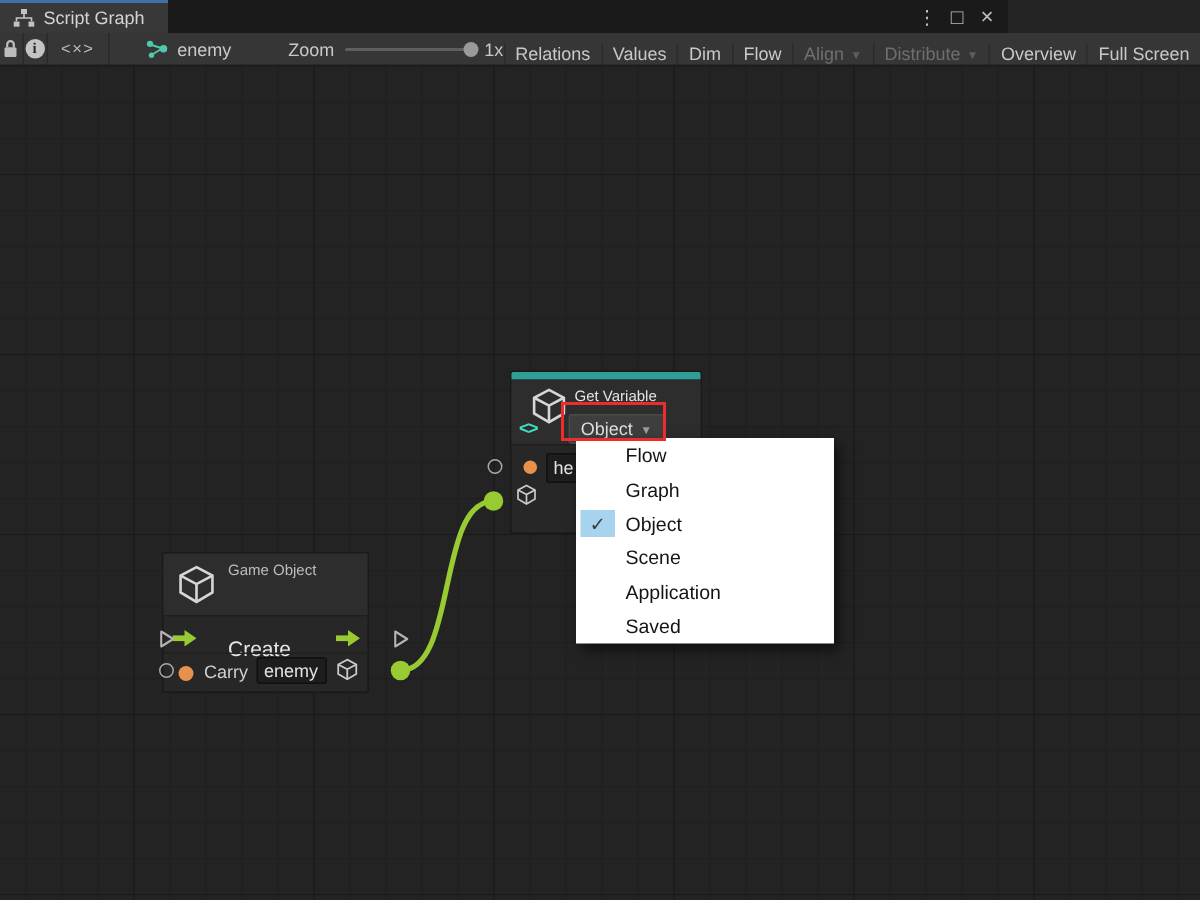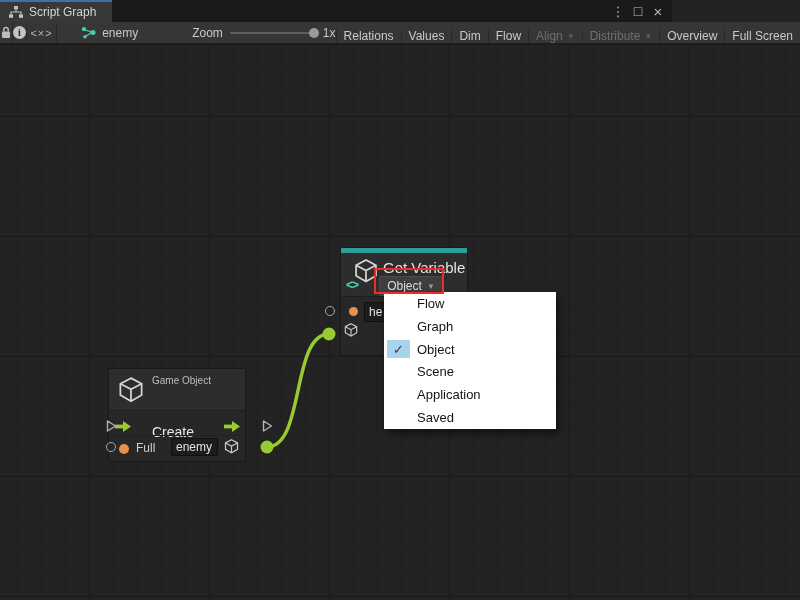--- a/index.html
+++ b/index.html
@@ -14,21 +14,21 @@
   .win-btn.max { font-size:14px; }
   .win-btn.close { font-size:15px; }
 
   
   .toolbar { position:absolute; left:0; top:22px; width:800px; height:22px; background:#363636; border-bottom:1px solid #1c1c1c; display:flex; align-items:stretch; font-size:12px; color:#c9c9c9; }
   .tool-btn { display:flex; align-items:center; justify-content:center; border-right:1px solid #2a2a2a; }
   .tbtn-lock { width:25px; }
   .tbtn-info { width:26px; }
   .tbtn-code { width:68px; color:#b9b9b9; font-size:11px; letter-spacing:1px; }
   .breadcrumb { display:flex; align-items:center; gap:6px; padding:0 10px; margin-left:14px; }
-  .zoom-group { display:flex; align-items:center; gap:7px; margin-left:44px; }
+  .zoom-group { display:flex; align-items:center; gap:7px; margin-left:28px; }
   .zoom-track { position:relative; width:86px; height:2px; background:#5f5f5f; border-radius:1px; }
   .zoom-handle { position:absolute; right:-3px; top:-4px; width:10px; height:10px; border-radius:50%; background:#9a9a9a; }
   .right-buttons { margin-left:auto; display:flex; align-items:flex-end; }
   .bar-btn { display:flex; align-items:center; padding:0 7px; border-left:1px solid #2a2a2a; white-space:nowrap; }
   .bar-btn .caret { font-size:8px; margin-left:4px; color:#8a8a8a; }
   .bar-btn.disabled { color:#6f6f6f; }
   .bar-btn.disabled .caret { color:#5d5d5d; }
 
   
   .canvas { position:absolute; left:0; top:44px; width:800px; height:556px;
@@ -44,21 +44,21 @@
   .wire-layer { position:absolute; left:0; top:0; width:800px; height:556px; z-index:1; pointer-events:none; }
 
   .node { position:absolute; background:#272727; border:1px solid #191919; border-radius:2px; z-index:2; }
 
   
   .gv-node { left:340px; top:203px; width:128px; height:109px; }
   .gv-accent { height:5px; width:100%; border-radius:1px 1px 0 0; }
   .gv-header { position:relative; height:44px; background:#2d2d2d; border-bottom:1px solid #1e1e1e; }
   .gv-icon { position:absolute; left:5px; top:4px; width:34px; height:34px; }
   .gv-icon .brackets { position:absolute; left:0px; bottom:-1px; color:#3fe0c5; font-size:12px; font-weight:bold; letter-spacing:-1px; }
-  .gv-title { position:absolute; left:42px; top:6px; font-size:15px; color:#e4e4e4; white-space:nowrap; }
+  .gv-title { position:absolute; left:42px; top:6px; font-size:10px; color:#e4e4e4; white-space:nowrap; }
   .gv-dropdown { position:absolute; left:38px; top:23px; width:64px; height:20px; background:#3e3e3e; border:1px solid #4a4a4a; border-radius:2px; display:flex; align-items:center; justify-content:center; gap:5px; color:#dedede; font-size:12px; }
   .gv-dropdown .caret { font-size:8px; color:#9b9b9b; } 
   .red-box { position:absolute; left:374px; top:224px; width:70px; height:26px; border:2px solid #ee2c2c; z-index:12; pointer-events:none; }
   .gv-string-dot { position:absolute; left:8px; top:59px; width:9px; height:9px; border-radius:50%; background:#e8914c; }
   .gv-input { position:absolute; left:23px; top:54px; width:46px; height:20px; background:#1d1d1d; border:1px solid #101010; border-radius:2px; color:#e3e3e3; font-size:12px; padding:0 4px; font-family:"Liberation Sans", sans-serif; }
   .gv-cube { position:absolute; left:2px; top:74px; width:17px; height:17px; }
 
   
   .cr-node { left:108px; top:324px; width:138px; height:94px; }
   .cr-header { position:relative; height:42px; background:#2d2d2d; border-bottom:1px solid #1e1e1e; }
@@ -228,21 +228,21 @@
         </span>
         <span class="arrow-out">
           <svg width="16" height="11" viewBox="0 0 16 11">
               <rect x="0" y="3.6" width="9" height="3.8" fill="#98cb32"></rect>
               <path d="M8 0 L16 5.5 L8 11 Z" fill="#98cb32"></path>
             </svg>
         </span>
       </div>
       <div class="cr-name-row">
         <span class="cr-string-dot"></span>
-        <span class="cr-name-label">Full</span>
+        <span class="cr-name-label">Carry</span>
         <input class="cr-input" value="enemy" style="">
         <span class="cr-cube">
           <svg width="17" height="17" viewBox="0 0 24 24">
             <path d="M12 2.5 L20.5 7 V16 L12 21 L3.5 16 V7 Z" fill="none" stroke="#c9c9c9" stroke-width="1.7"></path>
             <path d="M3.5 7 L12 11.5 L20.5 7 M12 11.5 V21" fill="none" stroke="#c9c9c9" stroke-width="1.7"></path>
           </svg>
         </span>
       </div>
     </div>
   </div>

